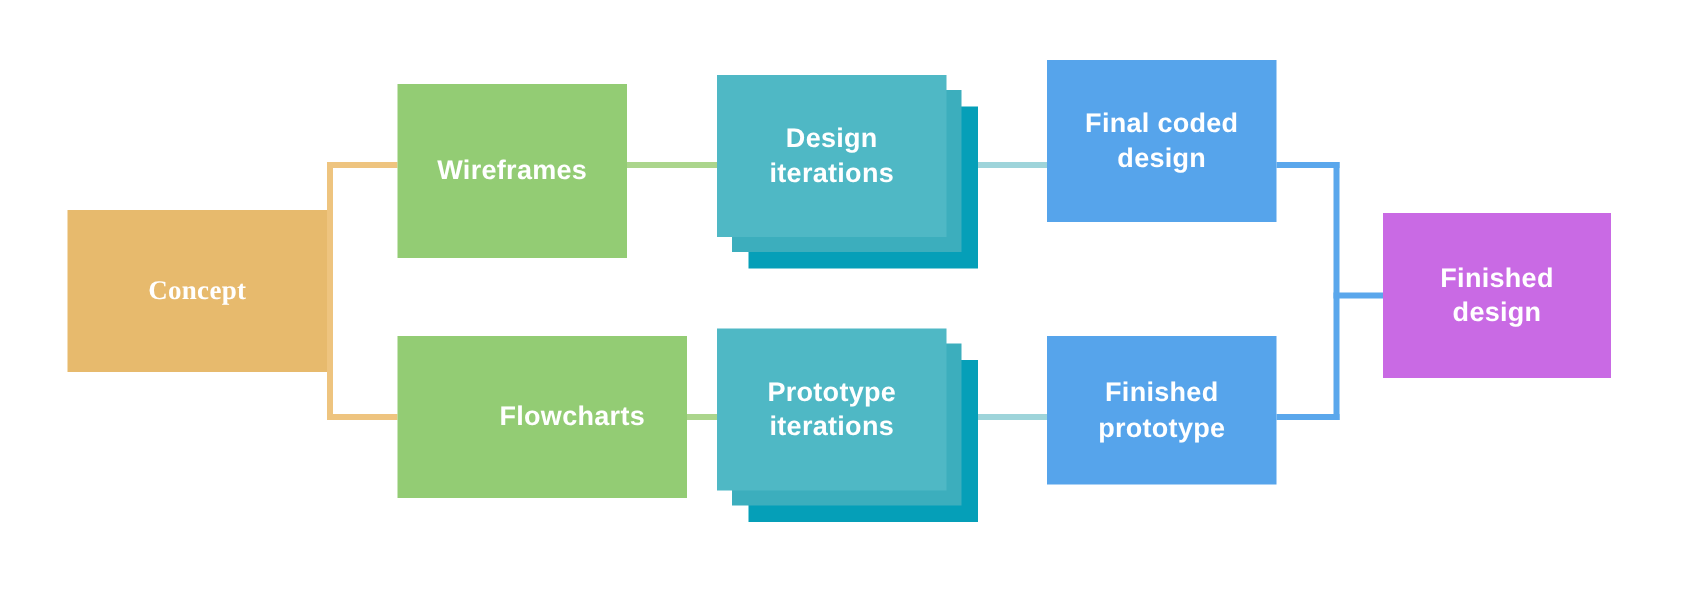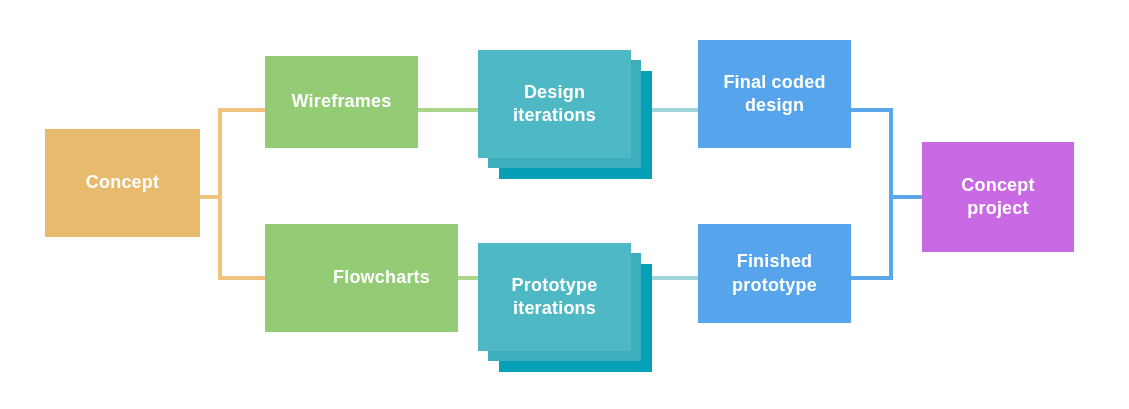--- a/index.html
+++ b/index.html
@@ -73,53 +73,53 @@
   <div class="connector" style="left: 418px; top: 276px; width: 60px; height: 4px; background-color: rgb(171, 213, 140);"></div>
 
   <div class="connector" style="left: 640px; top: 108px; width: 58px; height: 4px; background-color: rgb(158, 212, 218);"></div>
   <div class="connector" style="left: 640px; top: 276px; width: 58px; height: 4px; background-color: rgb(158, 212, 218);"></div>
 
   <div class="connector" style="left: 851px; top: 108px; width: 42px; height: 4px; background-color: rgb(90, 167, 236);"></div>
   <div class="connector" style="left: 851px; top: 276px; width: 42px; height: 4px; background-color: rgb(90, 167, 236);"></div>
   <div class="connector" style="left: 889px; top: 108px; width: 4px; height: 172px; background-color: rgb(90, 167, 236);"></div>
   <div class="connector" style="left: 889px; top: 195px; width: 33px; height: 4px; background-color: rgb(90, 167, 236);"></div>
 
-  <div class="node" style="left: 45px; top: 129px; width: 155px; height: 108px; background-color: rgb(231, 186, 109);">
+  <div class="node" style="left: 45px; top: 140px; width: 173px; height: 108px; background-color: rgb(231, 186, 109); font-family: Liberation Serif, serif;">
     <span class="node-label">Concept</span>
   </div>
 
-  <div class="node" style="left: 265px; top: 56px; width: 153px; height: 92px; background-color: rgb(147, 204, 116);">
+  <div class="node" style="left: 265px; top: 56px; width: 153px; height: 116px; background-color: rgb(147, 204, 116);">
     <span class="node-label">Wireframes</span>
   </div>
 
   <div class="node" style="left: 265px; top: 224px; width: 153px; height: 108px; background-color: rgb(147, 204, 116); padding-left: 40px;">
     <span class="node-label">Flowcharts</span>
   </div>
 
   <div class="stack" style="left:478px; top:50px; width:174px; height:129px;">
     <div class="stack-layer layer3" style="background-color: rgb(5, 159, 184);"></div>
     <div class="stack-layer layer2" style="background-color: rgb(60, 174, 189);"></div>
     <div class="stack-main" style="background-color: rgb(79, 184, 197);">
       <span class="node-label">Design iterations</span>
     </div>
   </div>
 
-  <div class="stack" style="left:478px; top:219px; width:174px; height:129px;margin-top:24px;">
+  <div class="stack" style="left:478px; top:219px; width:174px; height:129px;">
     <div class="stack-layer layer3" style="background-color: rgb(5, 159, 184);"></div>
     <div class="stack-layer layer2" style="background-color: rgb(60, 174, 189);"></div>
     <div class="stack-main" style="background-color: rgb(79, 184, 197);">
       <span class="node-label">Prototype iterations</span>
     </div>
   </div>
 
   <div class="node" style="left: 698px; top: 40px; width: 153px; height: 108px; background-color: rgb(86, 164, 235);">
     <span class="node-label">Final coded design</span>
   </div>
 
   <div class="node" style="left: 698px; top: 224px; width: 153px; height: 99px; background-color: rgb(86, 164, 235);">
     <span class="node-label">Finished prototype</span>
   </div>
 
   <div class="node" style="left: 922px; top: 142px; width: 152px; height: 110px; background-color: rgb(201, 106, 228);">
-    <span class="node-label">Concept project</span>
+    <span class="node-label">Finished design</span>
   </div>
 
 </div>
 
 </body></html>

